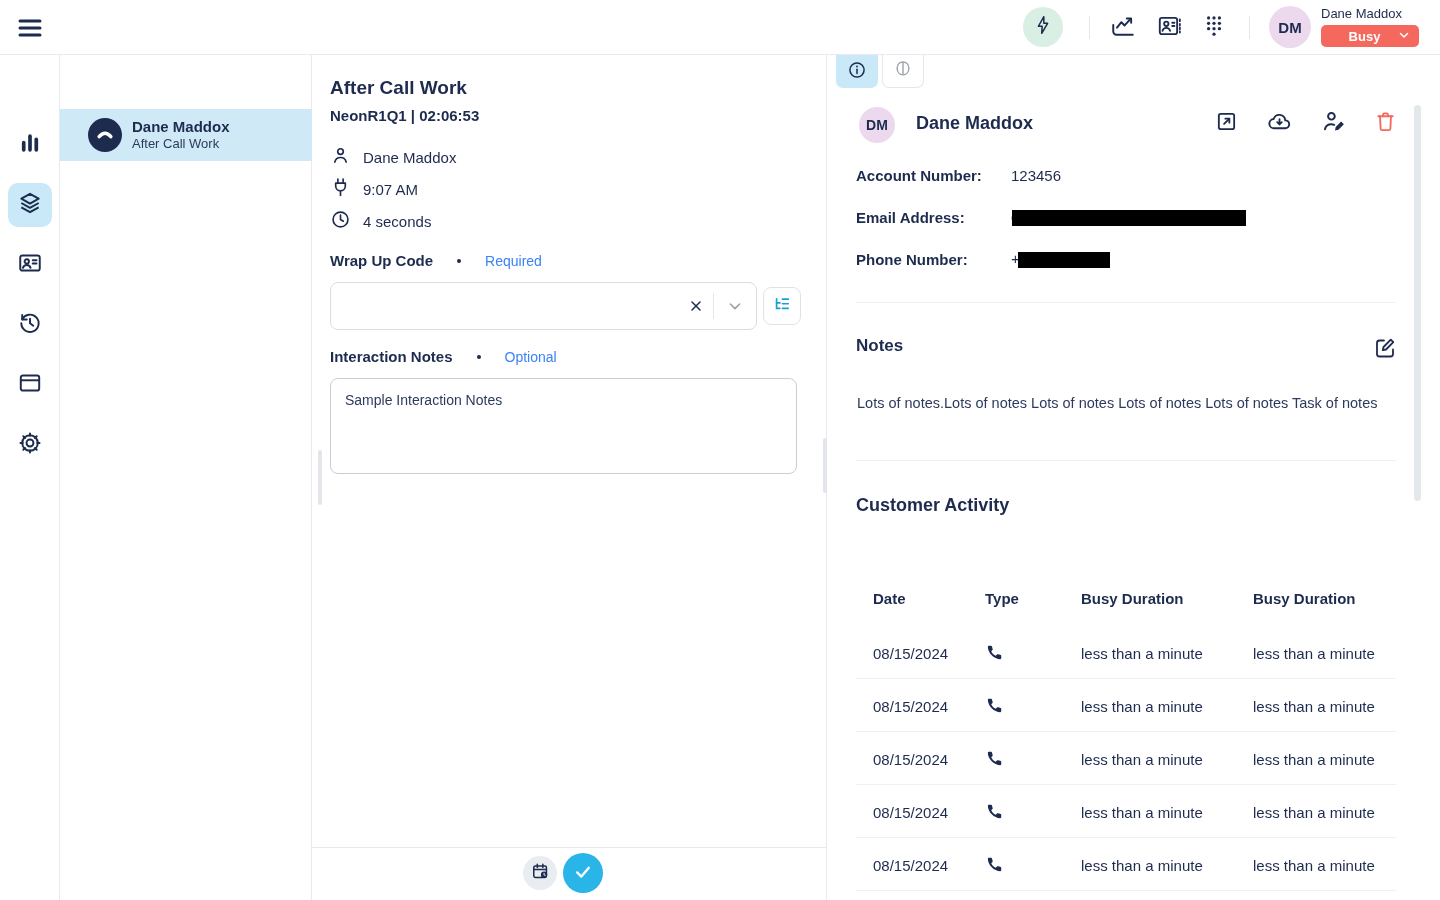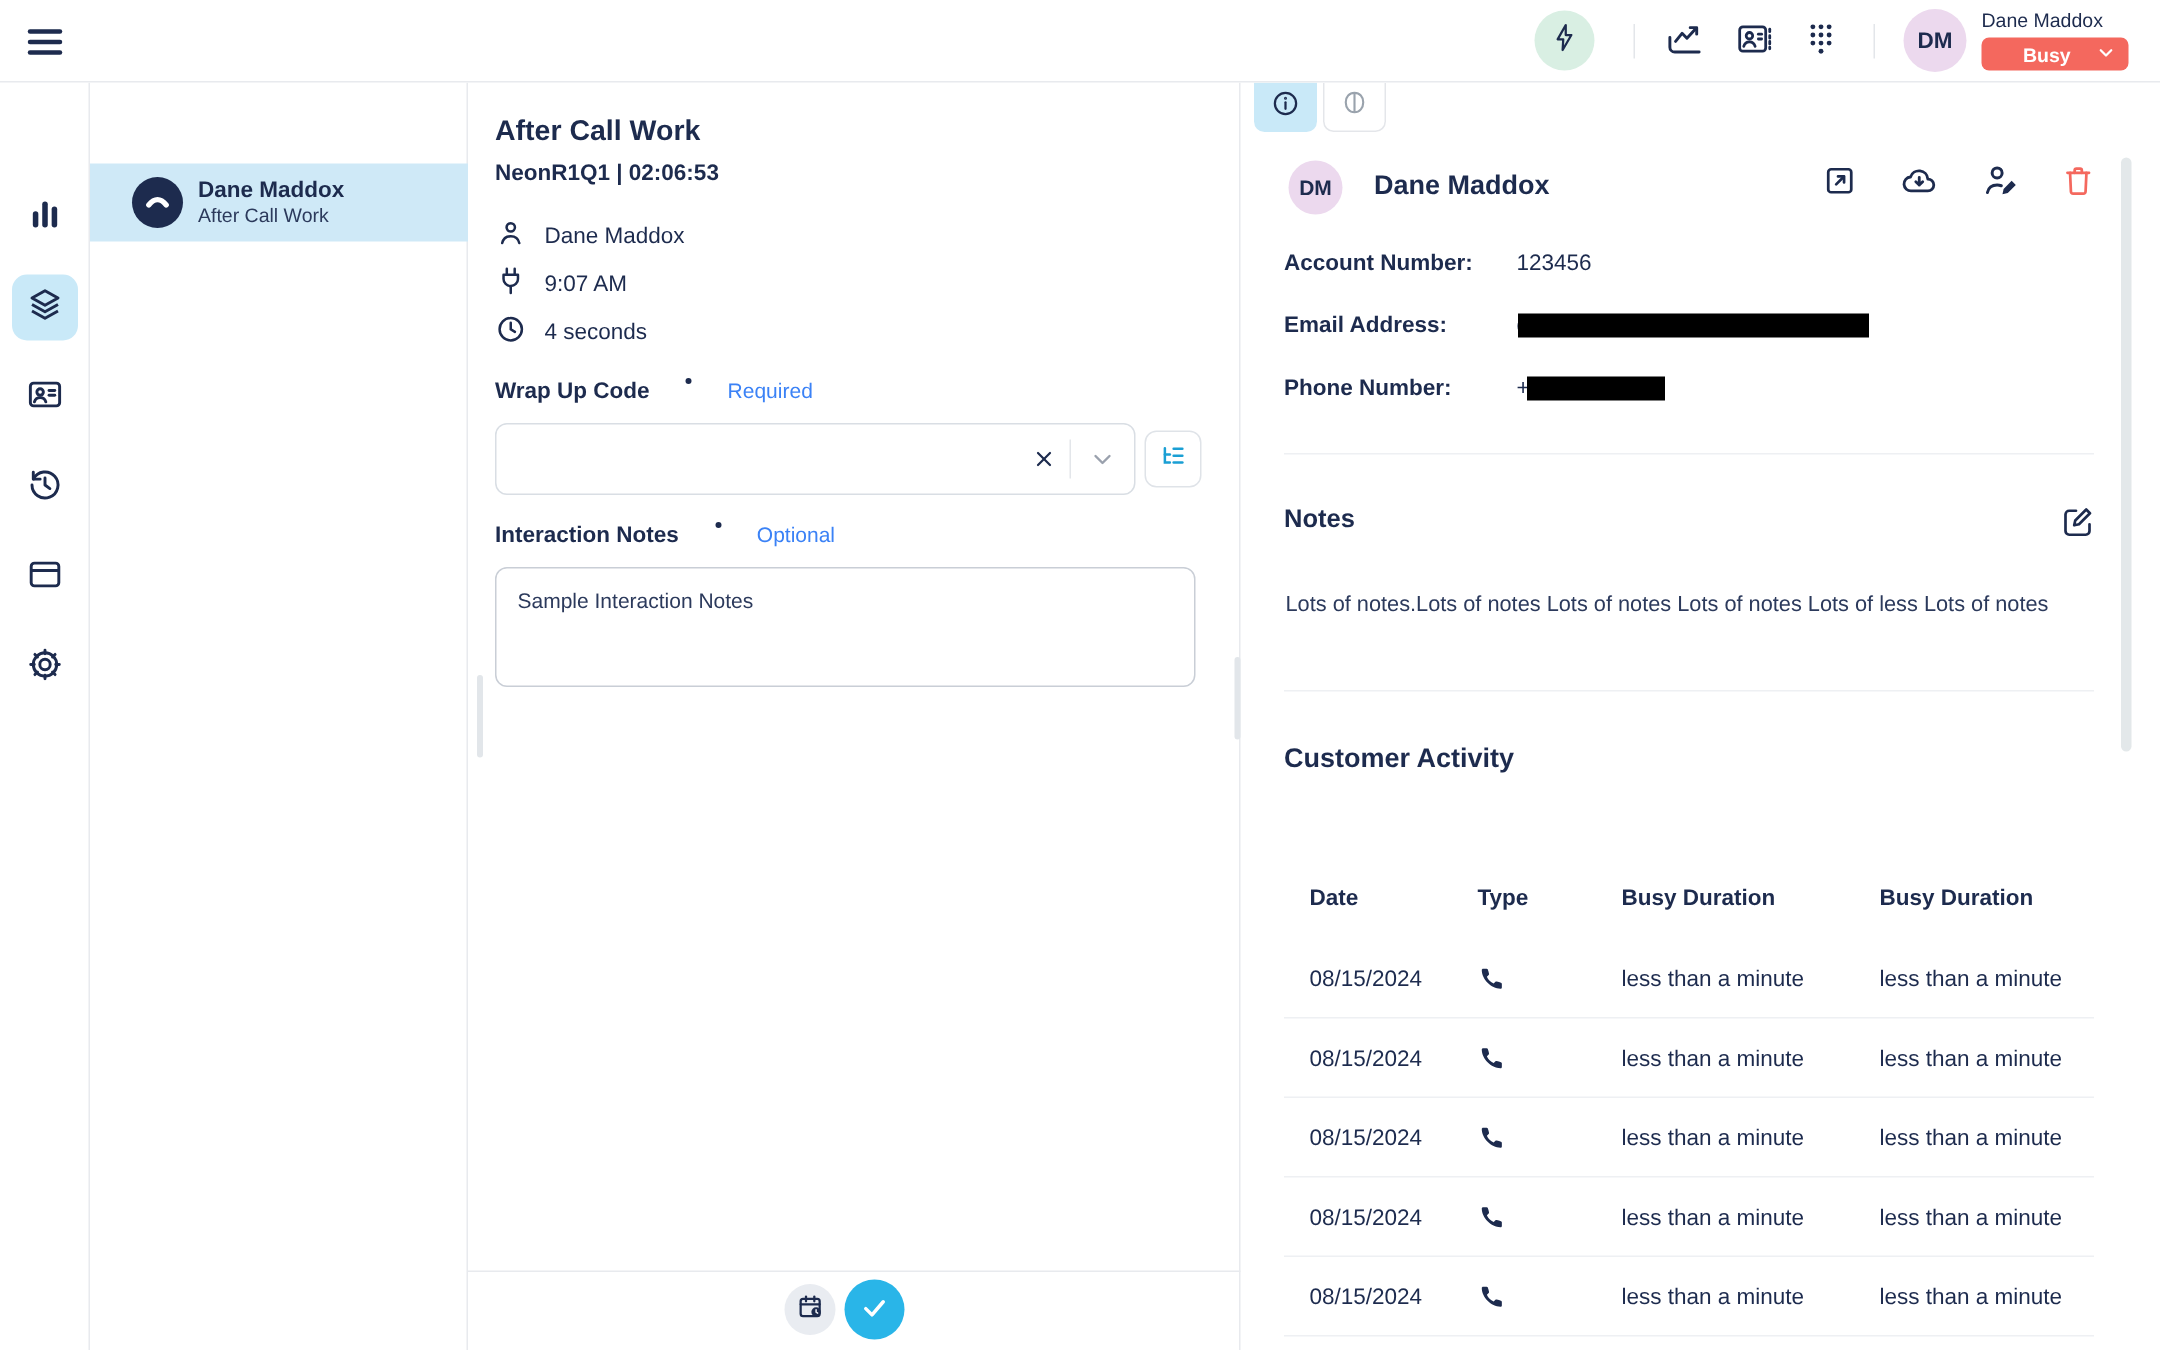--- a/index.html
+++ b/index.html
@@ -47,38 +47,38 @@
   #task-item .t2 { font-size:13px; color:#2c3a5c; line-height:16px; }
 
   
   #mid { position:absolute; left:312px; top:55px; width:515px; height:845px; background:#fff;
     border-right:1px solid #e8eaee; }
   #mid-title { position:absolute; left:18px; top:22px; font-size:19px; font-weight:bold; }
   #mid-sub { position:absolute; left:18px; top:52px; font-size:15px; font-weight:bold; }
   .info-row { position:absolute; left:18px; display:flex; align-items:center; gap:12px;
     font-size:15px; }
   .sec-label { position:absolute; left:18px; font-size:15px; font-weight:bold;
-    display:flex; gap:24px; }
+    display:flex; align-items:center; gap:24px; }
   .sec-label .dot { width:4px; height:4px; border-radius:50%; background:#1d2b4e; }
   .sec-label .hint { font-weight:normal; color:#3b82f6; font-size:14px; }
   #wrap-select { position:absolute; left:18px; top:227px; width:427px; height:48px;
     border:1px solid #d9dee4; border-radius:8px; background:#fff; cursor:pointer;
     display:flex; align-items:center; }
   #wrap-select .val { flex:1; padding-left:20px; }
   #wrap-select .v1 { font-size:15px; font-weight:bold; line-height:17px; }
   #wrap-select .v2 { font-size:12px; color:#8b93a2; display:flex; align-items:center; gap:5px; line-height:15px; }
   #wrap-clear { width:34px; height:100%; display:flex; align-items:center; justify-content:center;
     cursor:pointer; border:none; background:transparent; }
   #wrap-sep { width:1px; height:26px; background:#e3e6ea; }
   #wrap-caret { width:42px; height:100%; display:flex; align-items:center; justify-content:center;
     cursor:pointer; border:none; background:transparent; }
   #tree-btn { position:absolute; left:451px; top:232px; width:38px; height:38px;
     border:1px solid #dfe3e8; border-radius:8px; background:#fff; cursor:pointer;
     display:flex; align-items:center; justify-content:center; }
-  #notes-area { position:absolute; left:18px; top:323px; width:467px; height:80px;
+  #notes-area { position:absolute; left:18px; top:323px; width:467px; height:96px;
     border:1px solid #c9ced6; border-radius:8px; font-family:inherit; font-size:14px;
     color:#2c3a5c; padding:13px 14px; resize:none; outline:none; }
   #mid-divider { position:absolute; left:0; top:792px; width:515px; height:1px; background:#e8eaee; }
   .round-btn { border:none; border-radius:50%; display:flex; align-items:center;
     justify-content:center; cursor:pointer; position:absolute; }
   #schedule-btn { left:211px; top:801px; width:34px; height:34px; background:#e9ecf1; }
   #complete-btn { left:251px; top:798px; width:40px; height:40px; background:#29b5e8; }
   .mini-scroll { position:absolute; width:4px; border-radius:2px; background:#e2e6ea; }
 
   
@@ -442,21 +442,21 @@
 
   <div id="notes-h">Notes</div>
   <div id="notes-edit">
     <span>
       <svg width="24" height="24" viewBox="0 0 24 24" fill="none" stroke="#1d2b4e" stroke-width="1.8" stroke-linecap="round" stroke-linejoin="round">
           <path d="M20 13.5 V18 a2.5 2.5 0 0 1-2.5 2.5 h-11 A2.5 2.5 0 0 1 4 18 V7 a2.5 2.5 0 0 1 2.5-2.5 H11"></path>
           <path d="M17.8 3.7 l2.5 2.5 L13 13.5 l-3.2 0.7 0.7-3.2 Z"></path>
         </svg>
     </span>
   </div>
-  <div id="notes-text">Lots of notes.Lots of notes Lots of notes Lots of notes Lots of less Lots of notes</div>
+  <div id="notes-text">Lots of notes.Lots of notes Lots of notes Lots of notes Lots of notes Task of notes</div>
 
   <div class="divider" style="top:405px"></div>
 
   <div id="act-title">Customer Activity</div>
 
   <div class="tbl-head" style="left:45px">Date</div>
   <div class="tbl-head" style="left:157px">Type</div>
   <div class="tbl-head" style="left:253px">Busy Duration</div>
   <div class="tbl-head" style="left:425px">Busy Duration</div>
 

